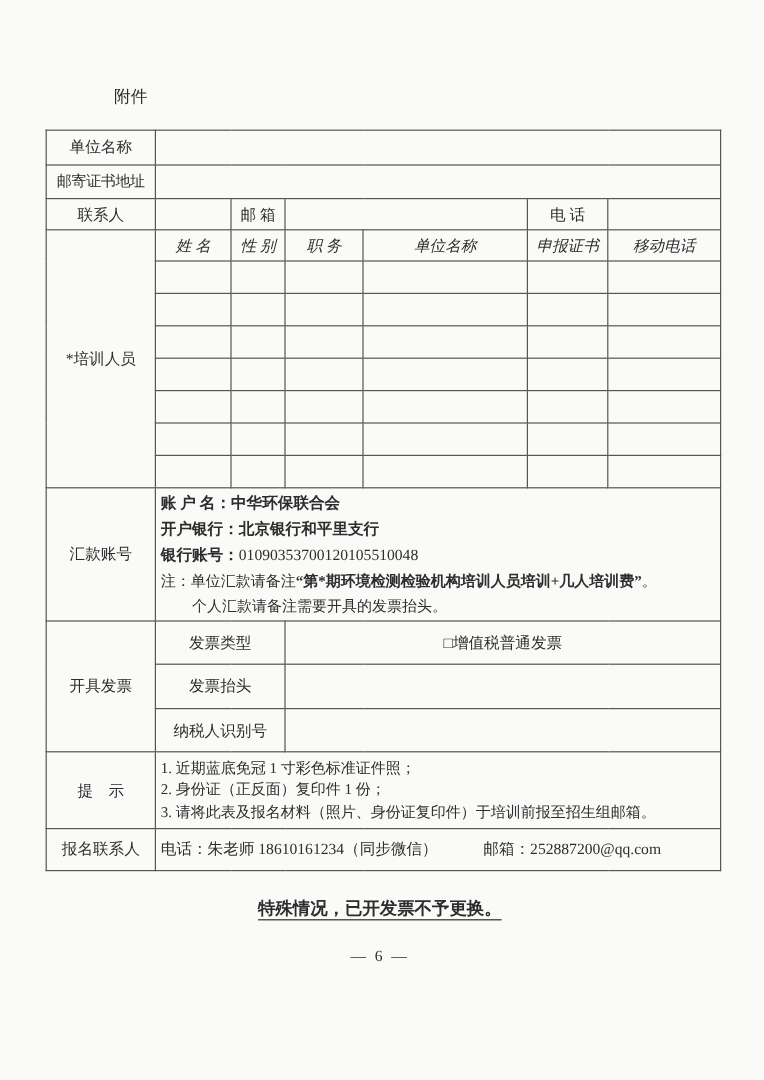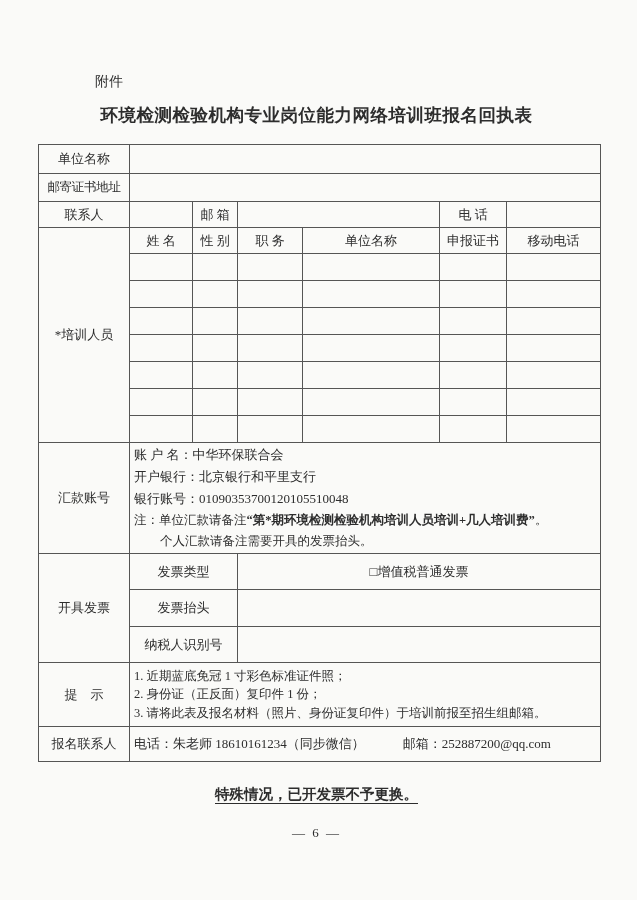--- a/index.html
+++ b/index.html
@@ -52,24 +52,24 @@
   tr.r-mail    { height: 28px; }
   tr.r-contact { height: 26px; padding-left: 26px; }
   tr.r-thead   { height: 26px; }
   tr.r-person  { height: 27px; }
   tr.r-remit   { height: 111px; }
   tr.r-inv1    { height: 36px; }
   tr.r-inv2    { height: 37px; }
   tr.r-inv3    { height: 36px; padding-left: 48px; }
   tr.r-tips    { height: 64px; }
   tr.r-regc    { height: 35px; }
-  td.thc { text-align: center; }
+  td.thc { text-align: center; font-style: italic; }
   td.remit-cell { padding: 6px 8px 4px 12px; vertical-align: middle; }
   .rm-line { line-height: 22px; white-space: nowrap; }
-  .rm-line b { font-weight: normal; }
+  .rm-line b { font-weight: bold; }
   .rm-note { line-height: 21px; font-size: 12.5px; white-space: nowrap; }
   .rm-note2 { line-height: 21px; font-size: 12.5px; padding-left: 26px; }
   td.inv-val { text-align: center; }
   td.tips-cell { padding: 4px 6px 4px 10px; font-size: 12.5px; }
   .tip-line { line-height: 18.5px; white-space: nowrap; }
   td.regc-cell { padding: 0 6px 0 12px; }
   .regc-phone { display: inline-block; margin-right: 38px; }
   .notice {
     margin-top: 16px;
     text-align: center;
@@ -88,21 +88,20 @@
     letter-spacing: 2px;
   }
 </style>
 </head>
 <body>
 
 <div class="page">
 
   <div class="attachment">附件</div>
 
-  <div class="title">环境检测检验机构专业岗位能力网络培训班报名回执表</div>
 
   <table class="form-table">
     <colgroup>
       <col style="width:91px">
         <col style="width:63px">
         <col style="width:45px">
       <col style="width:65px">
         <col style="width:137px">
         <col style="width:67px">
       <col style="width:94px">

